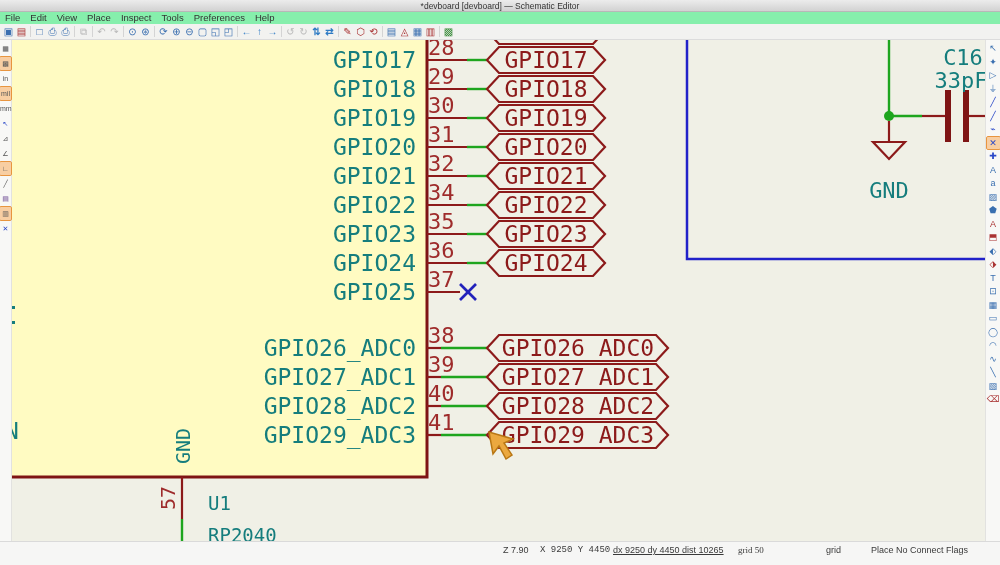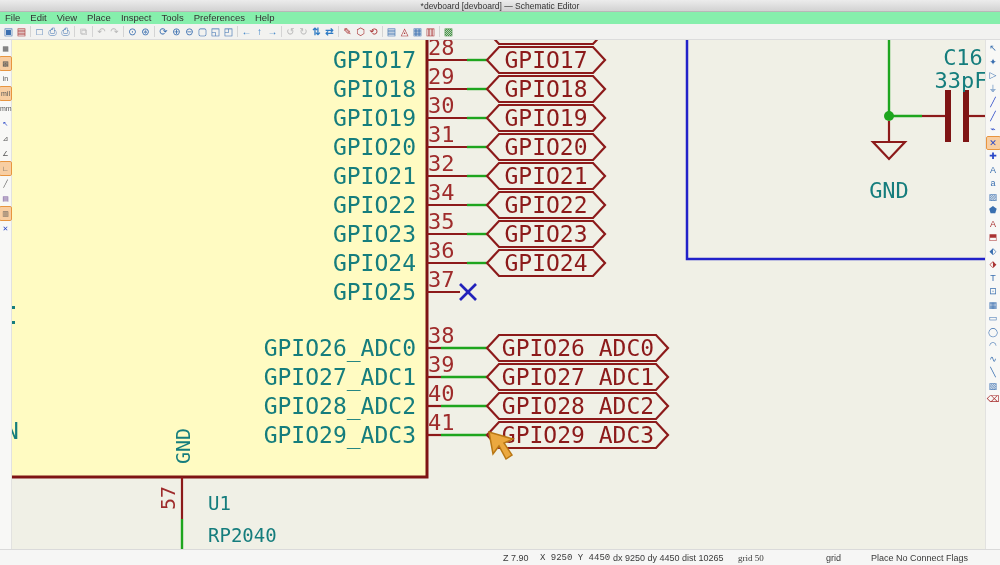--- a/index.html
+++ b/index.html
@@ -47,24 +47,24 @@
   .pin   { stroke:#8C1A1A; stroke-width:2.2; }
   .wire  { stroke:#1EA51E; stroke-width:2.4; }
   .lblshape { stroke:#8C1A1A; stroke-width:2.2; fill:none; }
   .num   { fill:#9E2B2B; font-size:22px; }
   .pname { fill:#157D7D; font-size:23px; text-anchor:end; }
   .ltext { fill:#8C1A1A; font-size:23px; text-anchor:middle; }
   .teal  { fill:#157D7D; }
   .ncx   { stroke:#2222BB; stroke-width:2.6; }
 
   
-  .statusbar { position:absolute; left:0; bottom:0; width:1000px; height:16px;
+  .statusbar { position:absolute; left:0; bottom:0; width:1000px; height:24px;
     background:#F6F6F5; border-top:1px solid #DADADA; font-size:9px; color:#3A3A3A; }
   .statusbar span { position:absolute; top:3px; white-space:nowrap; }
-  .st-zoom { left:503px; } .st-pos { left:540px;font-family:Liberation Mono, monospace; } .st-rel { left:613px; }
+  .st-zoom { left:503px; } .st-pos { left:540px;font-family:Liberation Mono, monospace; } .st-rel { left:613px;text-decoration:underline; }
   .st-grid { left:738px;font-family:Liberation Serif, serif; } .st-units { left:826px; } .st-tool { left:847px;margin-left:24px; }
 </style>
 </head>
 <body>
 
 <div class="titlebar">
   <span>*devboard [devboard] — Schematic Editor</span>
 </div>
 <div class="menubar">
   <span>File</span><span>Edit</span><span>View</span><span>Place</span><span>Inspect</span><span>Tools</span><span>Preferences</span><span>Help</span>

